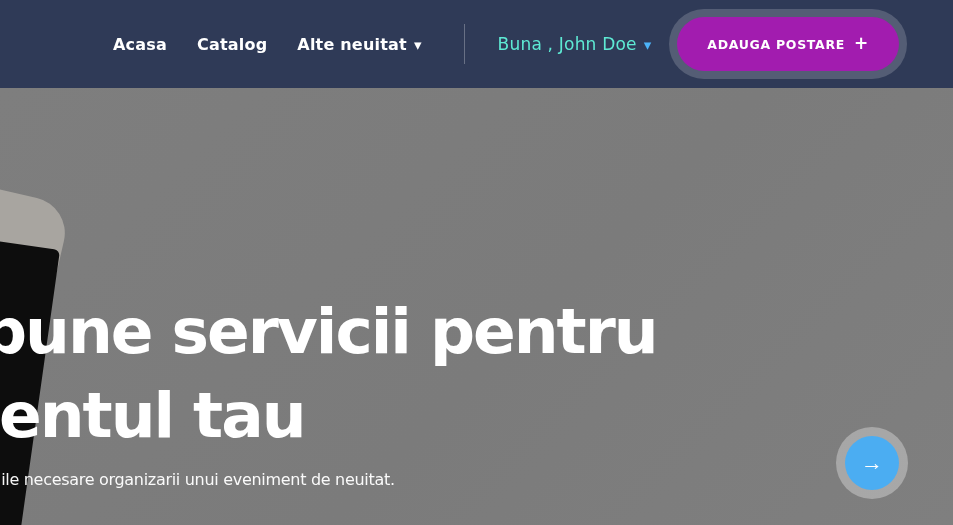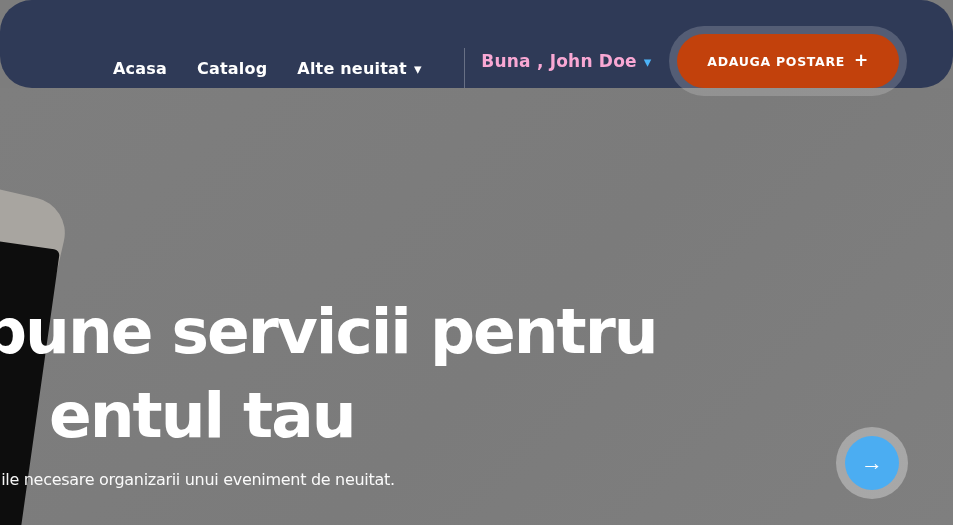--- a/index.html
+++ b/index.html
@@ -8,24 +8,23 @@
     font-family: "DejaVu Sans", "Liberation Sans", sans-serif;
     overflow: hidden;
     background: #7d7d7d;
   }
   .page { position: relative; width: 953px; height: 525px; overflow: hidden; }
 
   
   .navbar {
     position: absolute; top: 0; left: 0; right: 0; height: 88px;
     background: #2f3a57;
-    display: flex; align-items: flex-end;
+    display: flex; align-items: center;
     padding-left: 113px; padding-right: 46px;
     z-index: 10;
-    border-radius: 32px;
   }
   .nav-links { display: flex; align-items: center; }
   .nav-link {
     color: #ffffff; font-size: 16px; font-weight: bold;
     text-decoration: none; margin-right: 30px; cursor: pointer;
     display: inline-flex; align-items: center; letter-spacing: 0.2px;
   }
   .caret {
     font-size: 15px; line-height: 1; margin-left: 7px; display: inline-block;
     transform: translateY(1px);
@@ -33,25 +32,25 @@
   .caret.white { color: #ffffff; }
   .caret.blue  { color: #4cb3f8; }
   .nav-divider {
     width: 1px; height: 40px; background: rgba(255,255,255,0.28);
     margin-left: 12px; display: inline-block;
   }
   .nav-right { margin-left: auto; display: flex; align-items: center; }
   .user-menu {
     display: flex; align-items: center; cursor: pointer; margin-right: 26px;
   }
-  .greeting { color: #f9a8d4; font-size: 17px; font-weight: bold; letter-spacing: 0.2px; }
+  .greeting { color: #5eead4; font-size: 17px; font-weight: normal; letter-spacing: 0.2px; }
   .add-post {
     border: none; outline: none; cursor: pointer;
     height: 54px; padding: 0 30px; border-radius: 28px;
-    background: #c2410c; color: #ffffff;
+    background: #a21caf; color: #ffffff;
     font-family: "DejaVu Sans", "Liberation Sans", sans-serif;
     font-size: 12.5px; font-weight: bold; letter-spacing: 0.7px;
     display: inline-flex; align-items: center; gap: 9px;
     box-shadow: 0 0 0 8px rgba(255,255,255,0.18);
     margin-right: 8px;
   }
   .add-post .plus { font-size: 17px; font-weight: bold; line-height: 1; transform: translateY(-1px); }
 
   
   .hero {
@@ -70,21 +69,21 @@
     width: 400px; height: 900px;
     background: #0d0d0d; border-radius: 6px;
     transform: rotate(8deg); transform-origin: 100% 0;
   }
   .hero-title {
     position: absolute; left: -18px; top: 202px; 
     color: #ffffff; font-size: 63px; font-weight: bold;
     line-height: 84px; letter-spacing: -2px; white-space: nowrap;
   }
   .hero-title .line { display: block; }
-  .hero-title .l2 { margin-left: 32px; padding-left: 35px; }
+  .hero-title .l2 { margin-left: 17px; }
   .hero-subtitle {
     position: absolute; left: -3px; top: 382px; 
     color: rgba(255,255,255,0.96); font-size: 16px; letter-spacing: -0.3px;
     white-space: nowrap; font-weight: normal;
   }
   .next-btn {
     position: absolute; left: 845px; top: 348px; 
     width: 54px; height: 54px; border-radius: 50%;
     border: none; outline: none; cursor: pointer;
     background: #4badf2;

